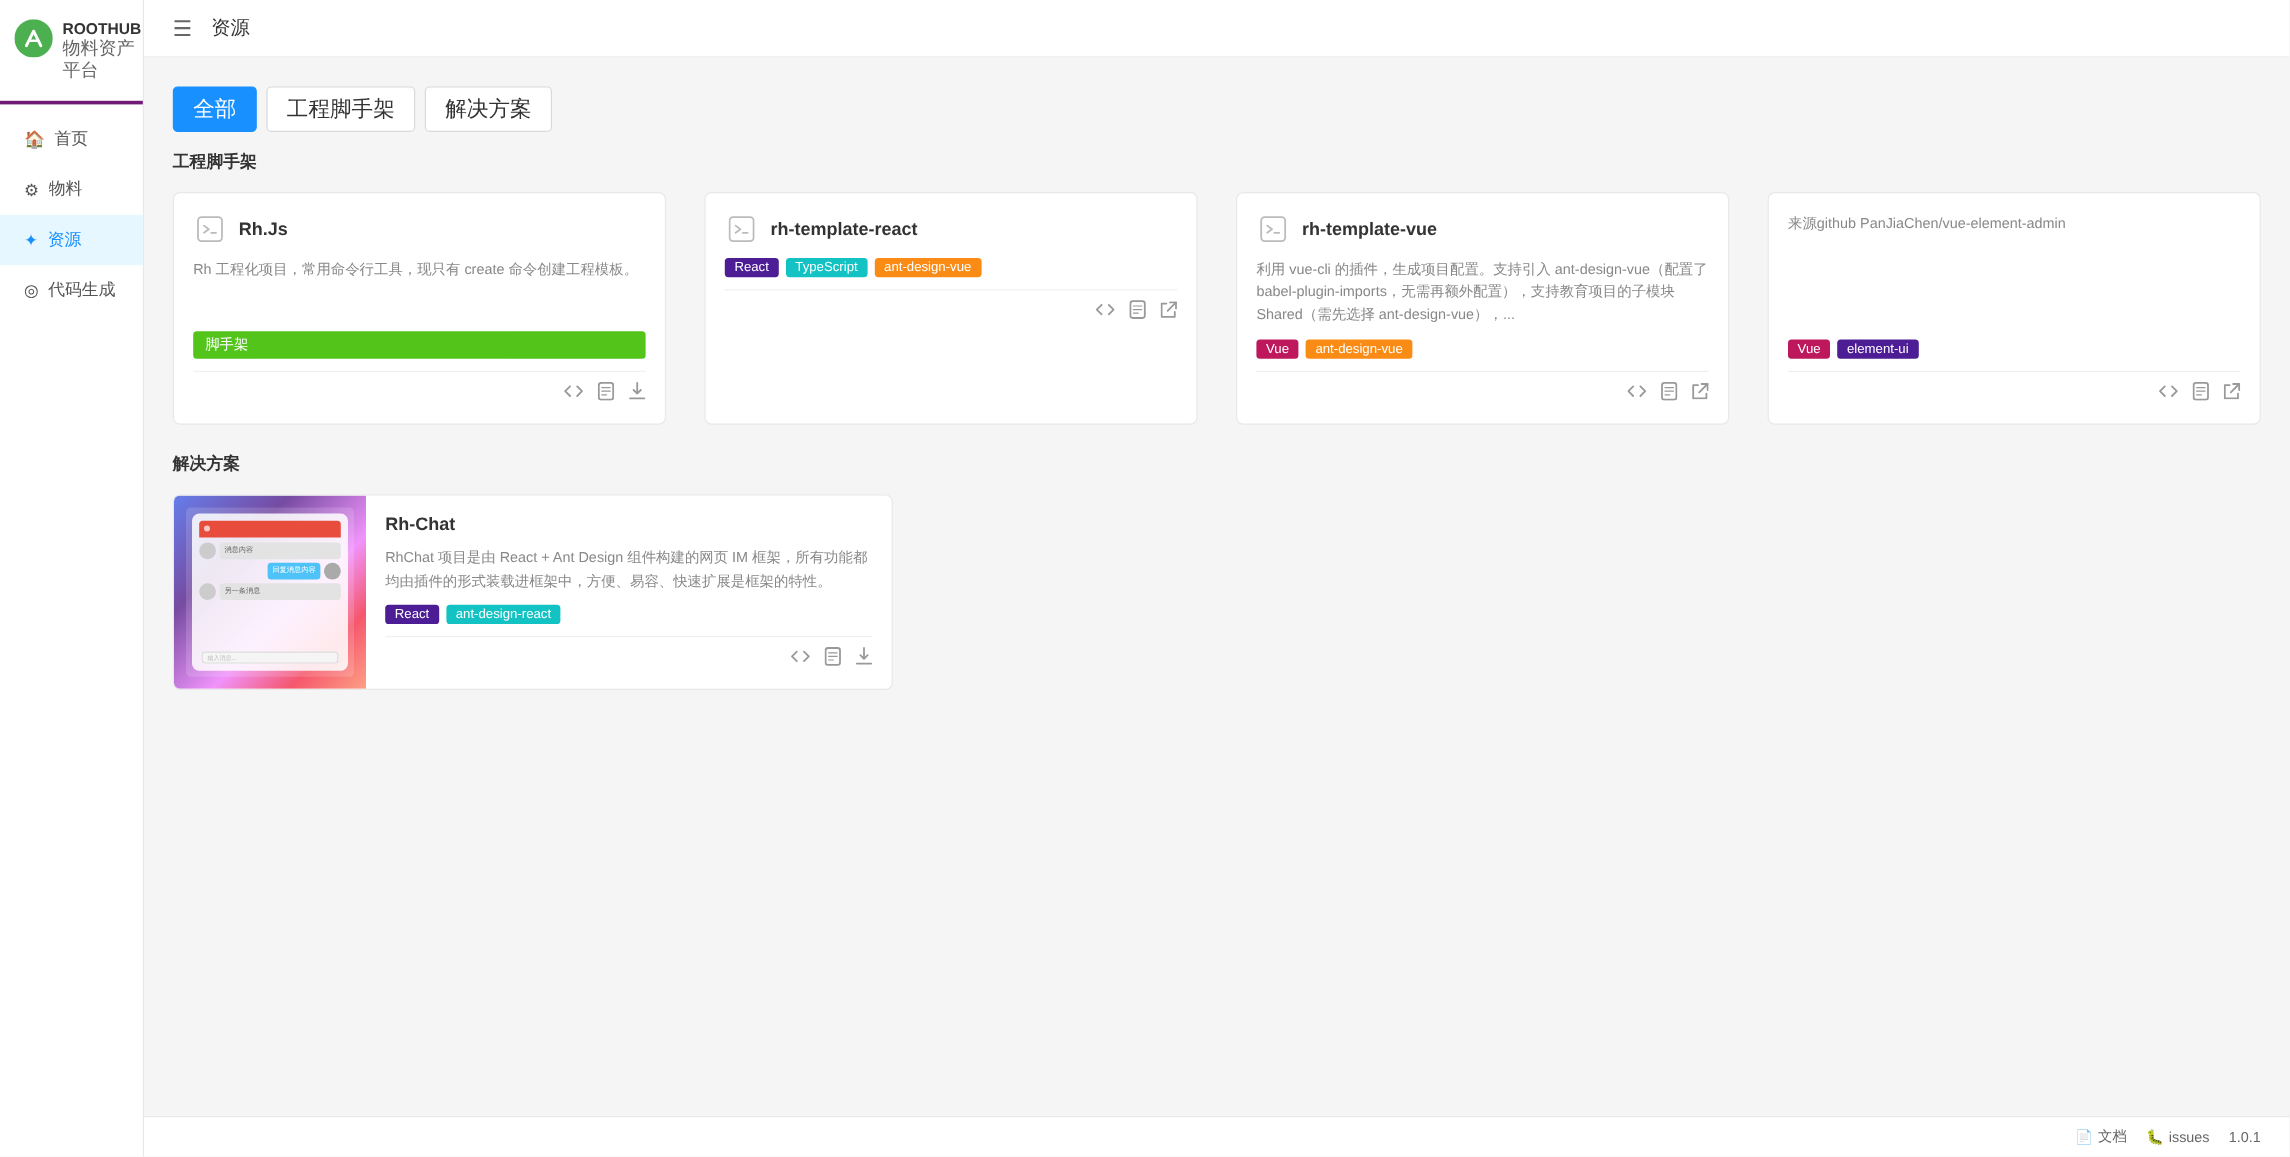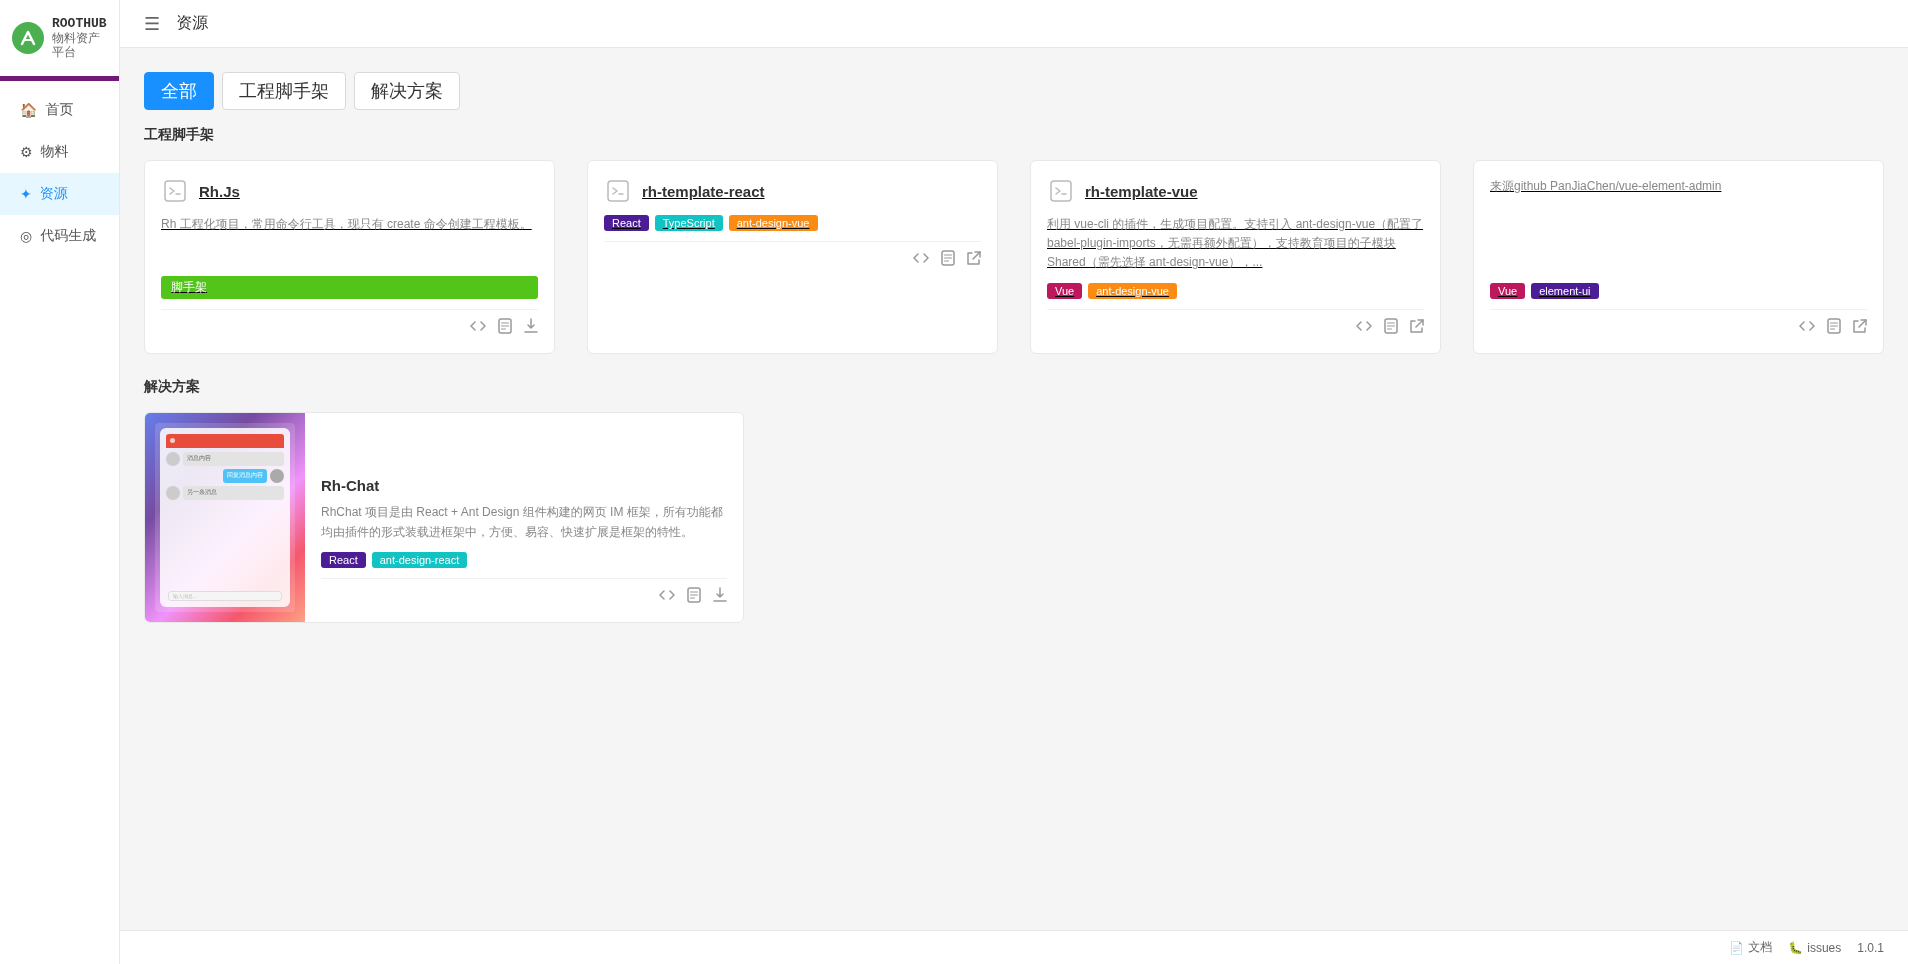--- a/index.html
+++ b/index.html
@@ -10,43 +10,41 @@
       width: 120px;
       background: #fff;
       border-right: 1px solid #e8e8e8;
       display: flex;
       flex-direction: column;
       flex-shrink: 0;
       height: 100vh;
     }
     .sidebar-logo {
       display: flex;
-      align-items: center;
       padding: 16px 12px;
-      border-bottom: 5px solid #701a75;
-      font-family: Liberation Mono, monospace;
+      border-bottom: 3px solid #701a75;
     }
     .logo-icon {
       width: 32px;
       height: 32px;
       margin-right: 8px;
       flex-shrink: 0;
     }
     .logo-text-wrap {
       display: flex;
       flex-direction: column;
     }
     .logo-title {
       font-size: 13px;
       font-weight: 700;
       color: #333;
       line-height: 1.2;
     }
     .logo-sub {
-      font-size: 12px;
+      font-size: 15px;
       color: #666;
       line-height: 1.2;
     }
     .sidebar-nav {
       flex: 1;
       padding: 8px 0;
     }
     .nav-item {
       display: flex;
       align-items: center;
@@ -128,21 +126,20 @@
       color: #333;
       margin-bottom: 16px;
     }
 
     
     .cards-grid {
       display: grid;
       grid-template-columns: repeat(4, 1fr);
       gap: 32px;
       margin-bottom: 24px;
-      text-decoration: underline;
     }
 
     .card {
       background: #fff;
       border-radius: 6px;
       border: 1px solid #e8e8e8;
       padding: 16px;
       display: flex;
       flex-direction: column;
       min-height: 160px;
@@ -246,21 +243,20 @@
       flex: 1;
       padding: 16px;
       display: flex;
       flex-direction: column;
     }
     .solution-title {
       font-size: 15px;
       font-weight: 600;
       color: #333;
       margin-bottom: 8px;
-      margin-top: 48px;
     }
     .solution-desc {
       font-size: 12px;
       color: #888;
       line-height: 1.7;
       flex: 1;
       margin-bottom: 10px;
     }
     .solution-tags {
       display: flex;

